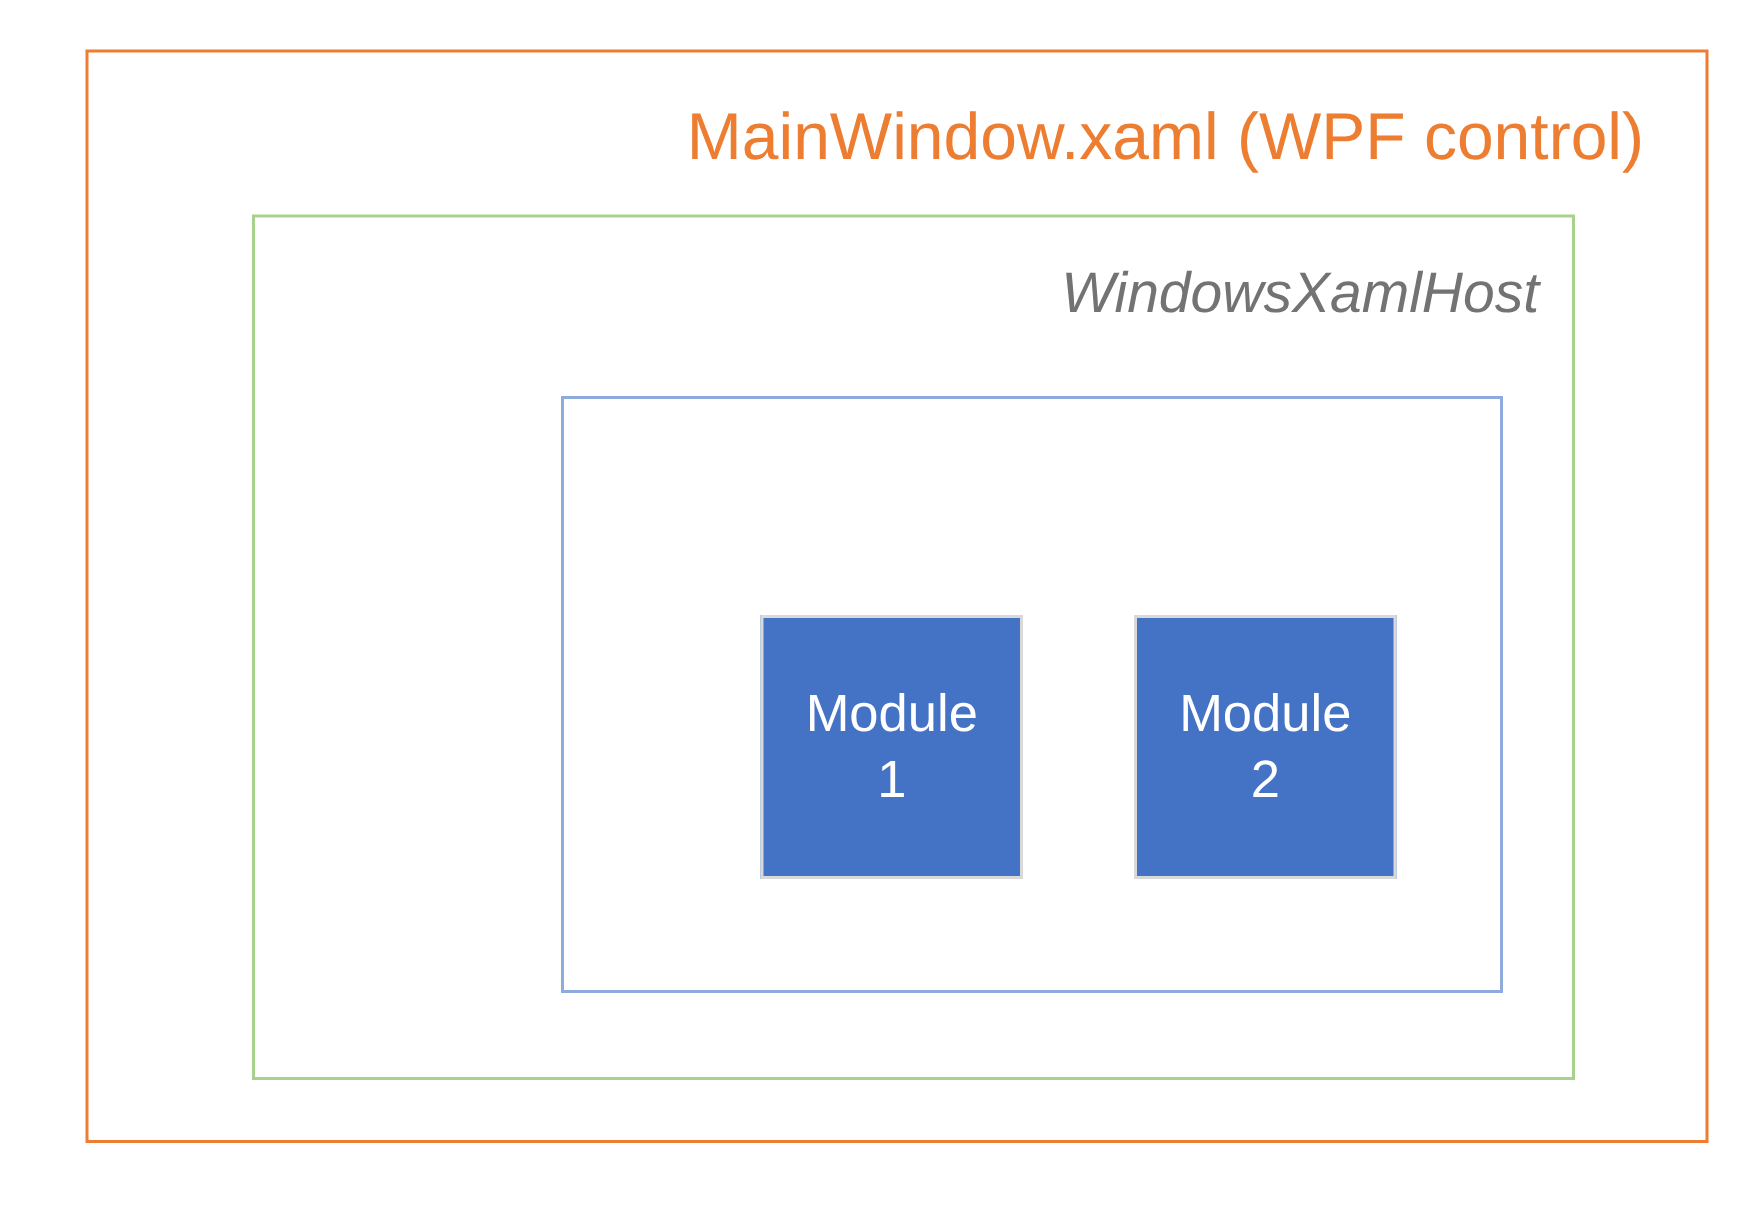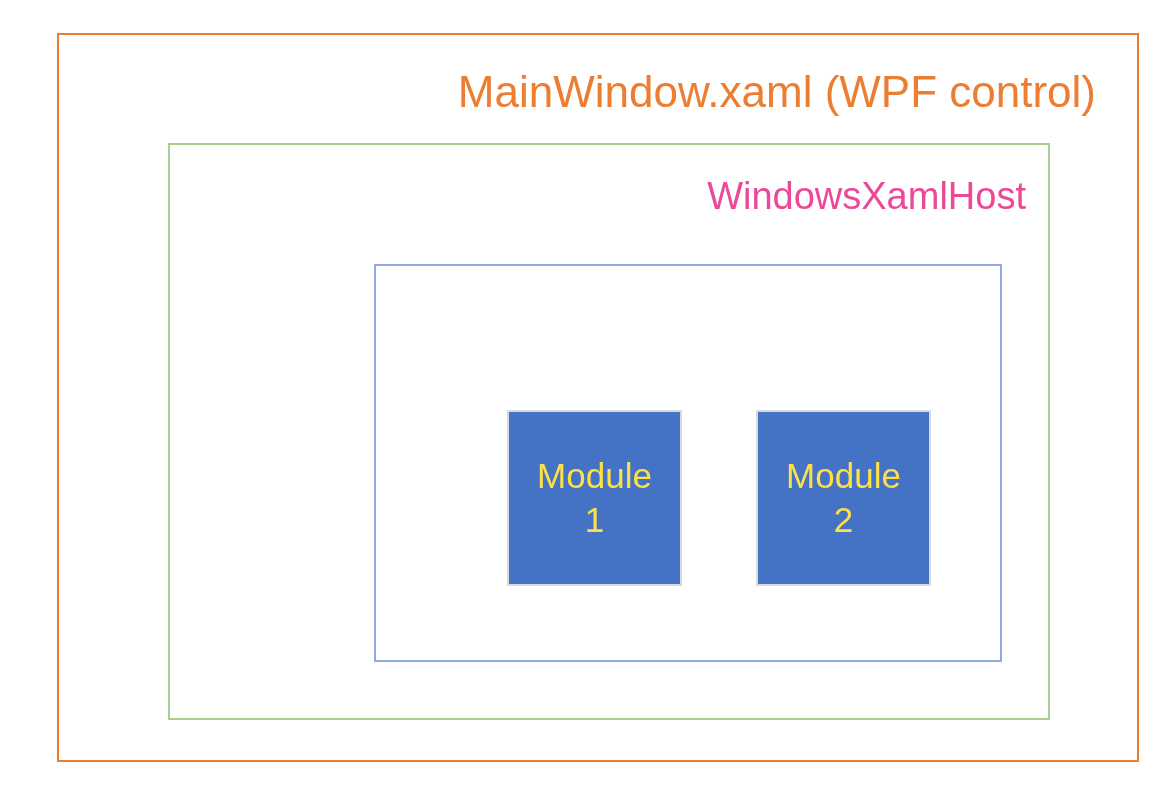--- a/index.html
+++ b/index.html
@@ -72,21 +72,22 @@
     top: 35px;
     right: 41px;
     font-size: 44px;
     color: #ED7D31;
   }
 
   .caption-middle {
     top: 32px;
     right: 22px;
     font-size: 38px;
-    color: #ec4899;
+    color: #737373;
+    font-style: italic;
   }
 
   .caption-inner {
     top: 33px;
     right: 24px;
     font-size: 36px;
     color: #4472C4;
   }
 
   
@@ -100,21 +101,21 @@
     border: 2px solid #D9D9D9;
     display: flex;
     align-items: center;
     justify-content: center;
   }
 
   .module-1 { left: 131px; }  
   .module-2 { left: 380px; }  
 
   .module-label {
-    color: #fde047;
+    color: #ffffff;
     font-size: 35px;
     line-height: 1.25;
     text-align: center;
     white-space: pre-line;
   }
 </style>
 </head>
 <body>
 
 <div id="canvas">

